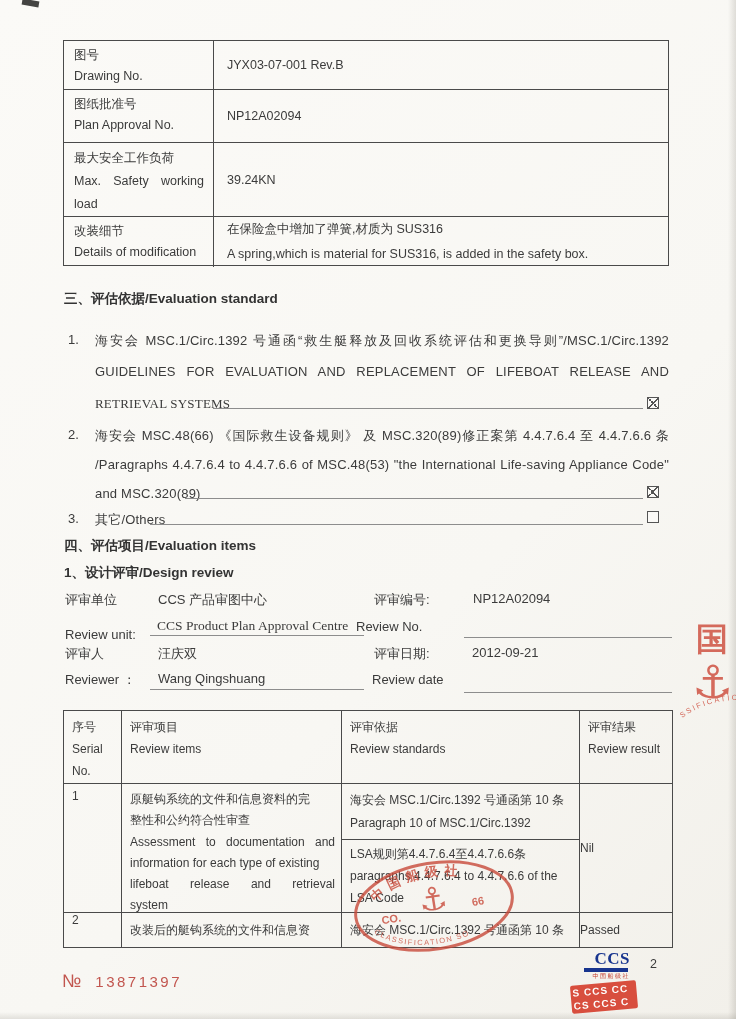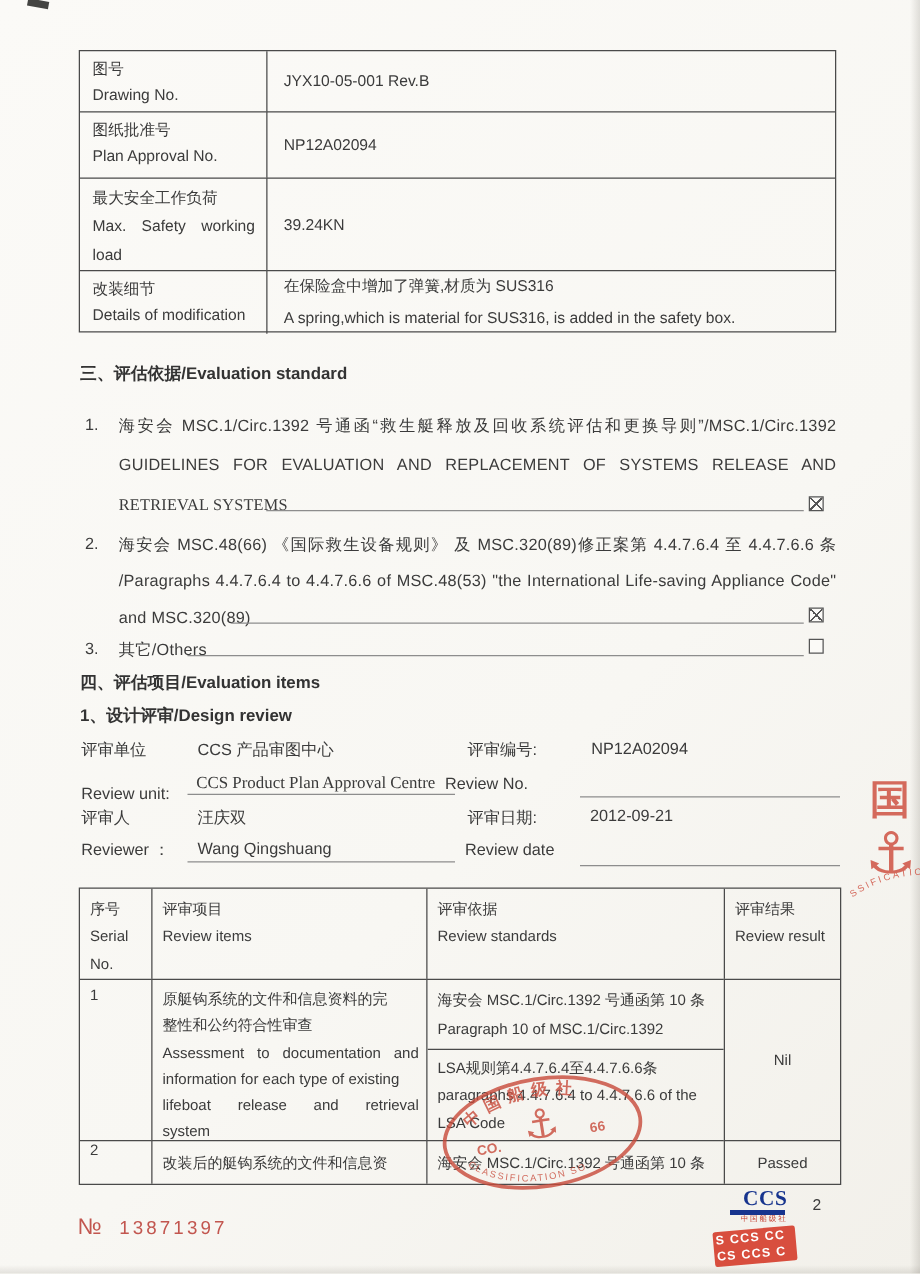--- a/index.html
+++ b/index.html
@@ -58,21 +58,21 @@
   .rev-table .c.first{border-left:none;}
   .rev-table .hr0{border-top:none;}
   .rev-table .hc .ln{line-height:22px;}
   .items-cell .ln{line-height:21.3px;font-size:12px;}
   .items-cell .ln.j{text-align:justify;text-align-last:justify;}
   .std-cell{padding:0 !important;display:flex;flex-direction:column;}
   .std-a{height:56px;border-bottom:1.2px solid #4a4a4a;box-sizing:border-box;padding:5px 6px 0 8px;}
   .std-a .ln{line-height:23px;}
   .std-b{flex:1;padding:3px 6px 0 8px;}
   .std-b .ln{line-height:22px;}
-  .center-cell{display:flex;align-items:center;justify-content:center;padding:0 !important;}
+  .center-cell{display:flex;align-items:center;padding:0 !important;}
   .row2cell{display:flex;align-items:center;padding-top:0 !important;}
 
   
   .stamp-oval{position:absolute;left:350px;top:858px;width:168px;height:96px;
     transform:rotate(-9deg);opacity:.8;pointer-events:none;}
   .stamp-right{position:absolute;left:680px;top:606px;width:56px;height:125px;opacity:.85;pointer-events:none;}
   .ccs-logo{position:absolute;left:582px;top:950px;width:48px;text-align:right;}
   .ccs-word{font-size:17px;font-weight:800;letter-spacing:.5px;color:#17348e;
     line-height:17px;font-family:"Liberation Serif","DejaVu Serif",serif;}
   .ccs-bar{width:44px;height:4px;background:#17348e;margin:1px auto 1px auto;}
@@ -93,21 +93,21 @@
   <div class="edge-right"></div>
   <div class="edge-bottom"></div>
   <div class="corner-mark"></div>
 
   <div class="info-table">
     <div class="cell lbl row0">
       <div class="ln">图号</div>
       <div class="ln">Drawing No.</div>
     </div>
     <div class="cell val row0" style="border-top:none;">
-      <div>JYX10-05-001 Rev.B</div>
+      <div>JYX03-07-001 Rev.B</div>
     </div>
     <div class="cell lbl">
       <div class="ln">图纸批准号</div>
       <div class="ln">Plan Approval No.</div>
     </div>
     <div class="cell val">
       <div>NP12A02094</div>
     </div>
     <div class="cell lbl lbl3">
       <div class="ln">最大安全工作负荷</div>
@@ -124,21 +124,21 @@
     <div class="cell val">
       <div class="vln">在保险盒中增加了弹簧,材质为 SUS316</div>
       <div class="vln" style="font-size:12.5px;">A spring,which is material for SUS316, is added in the safety box.</div>
     </div>
   </div>
 
   <div class="h-sec" style="left:64px;top:290px;">三、评估依据/Evaluation standard</div>
 
   <div class="std-num" style="left:68px;top:332px;">1.</div>
   <div class="std-line j" style="top:332px;">海安会 MSC.1/Circ.1392 号通函“救生艇释放及回收系统评估和更换导则”/MSC.1/Circ.1392</div>
-  <div class="std-line j" style="top:364px;">GUIDELINES FOR EVALUATION AND REPLACEMENT OF SYSTEMS RELEASE AND</div>
+  <div class="std-line j" style="top:364px;">GUIDELINES FOR EVALUATION AND REPLACEMENT OF LIFEBOAT RELEASE AND</div>
   <div class="std-line" style="top:396px;font-family:Liberation Serif, serif;">RETRIEVAL SYSTEMS</div>
   <div class="uline" style="left:213px;top:407px;width:430px;"></div>
   <span class="cb checked" style="left:647px;top:397px;"></span>
 
   <div class="std-num" style="left:68px;top:427px;">2.</div>
   <div class="std-line j" style="top:427px;">海安会 MSC.48(66) 《国际救生设备规则》 及 MSC.320(89)修正案第 4.4.7.6.4 至 4.4.7.6.6 条</div>
   <div class="std-line j" style="top:457px;">/Paragraphs 4.4.7.6.4 to 4.4.7.6.6 of MSC.48(53) "the International Life-saving Appliance Code"</div>
   <div class="std-line" style="top:486px;">and MSC.320(89)</div>
   <div class="uline" style="left:185px;top:497px;width:458px;"></div>
   <span class="cb checked" style="left:647px;top:486px;"></span>

